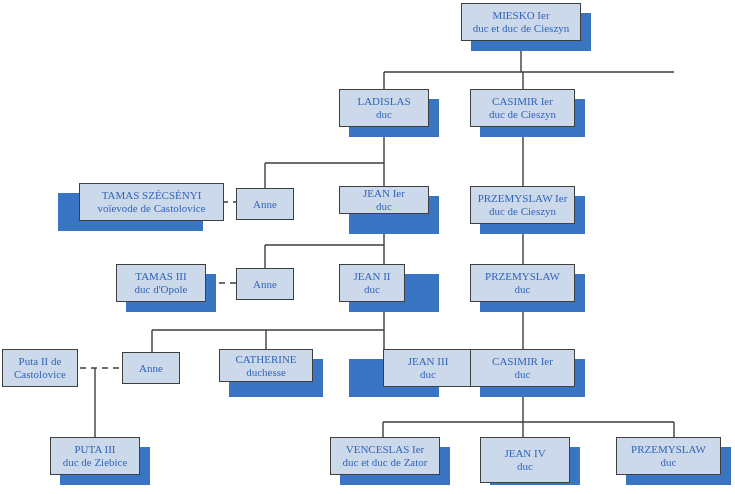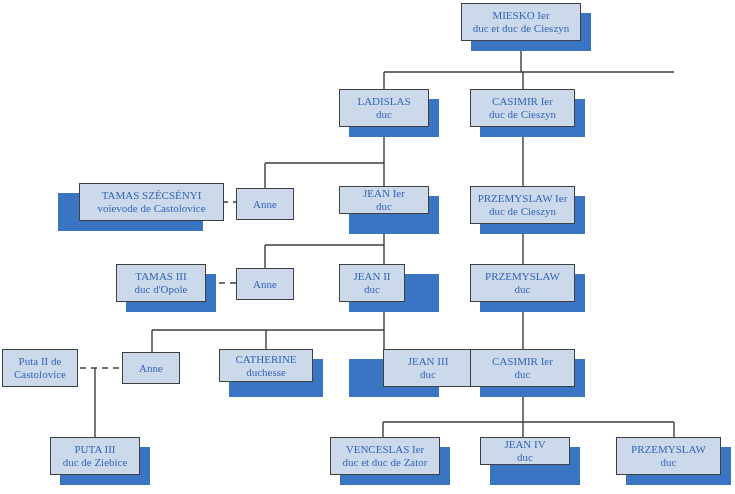--- a/index.html
+++ b/index.html
@@ -155,21 +155,21 @@
         <span class="l2">duc</span>
       </div>
       <div class="node" style="left: 50px; top: 437px; width: 90px; height: 38px;">
         <span class="l1">PUTA III</span>
         <span class="l2">duc de Ziebice</span>
       </div>
       <div class="node" style="left: 330px; top: 437px; width: 110px; height: 38px;">
         <span class="l1">VENCESLAS Ier</span>
         <span class="l2">duc et duc de Zator</span>
       </div>
-      <div class="node" style="left: 480px; top: 437px; width: 90px; height: 28px; text-align: center;">
+      <div class="node" style="left: 480px; top: 437px; width: 90px; height: 46px; text-align: center;">
         <span class="l1">JEAN IV</span>
         <span class="l2">duc</span>
       </div>
       <div class="node" style="left: 616px; top: 437px; width: 105px; height: 38px;">
         <span class="l1">PRZEMYSLAW</span>
         <span class="l2">duc</span>
       </div>
     </div>
 
 </div>

